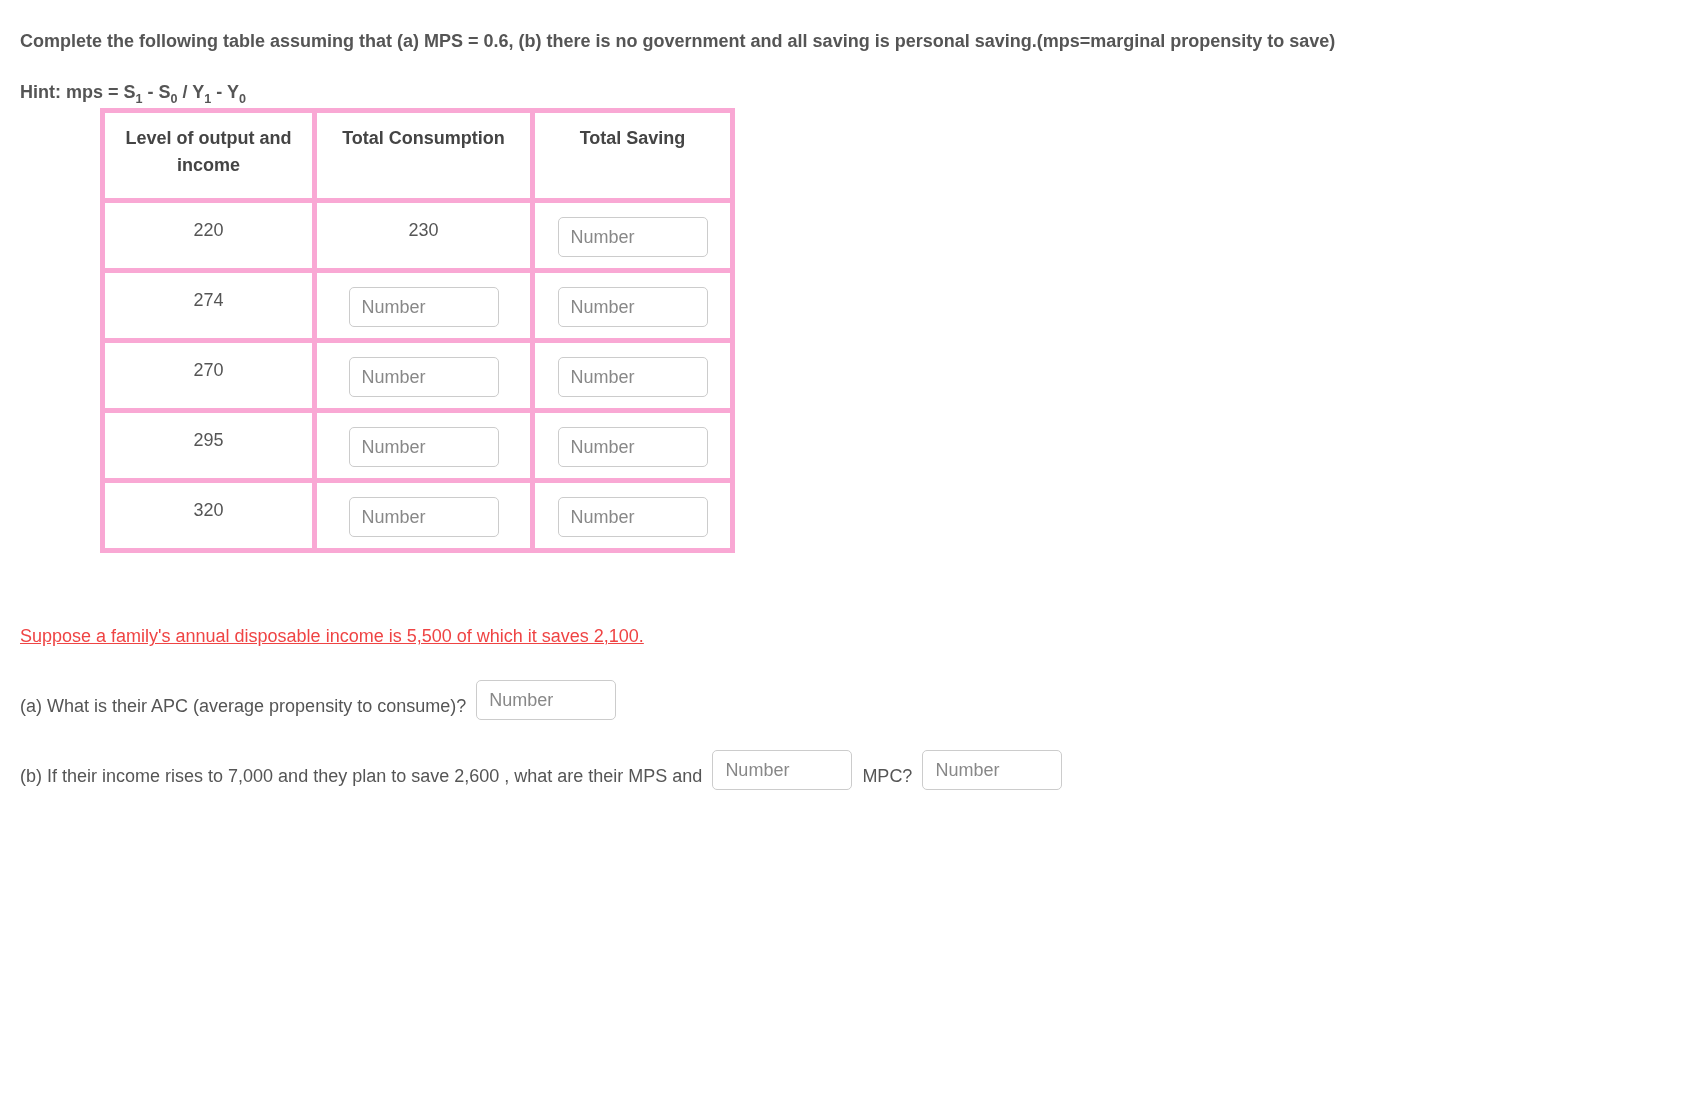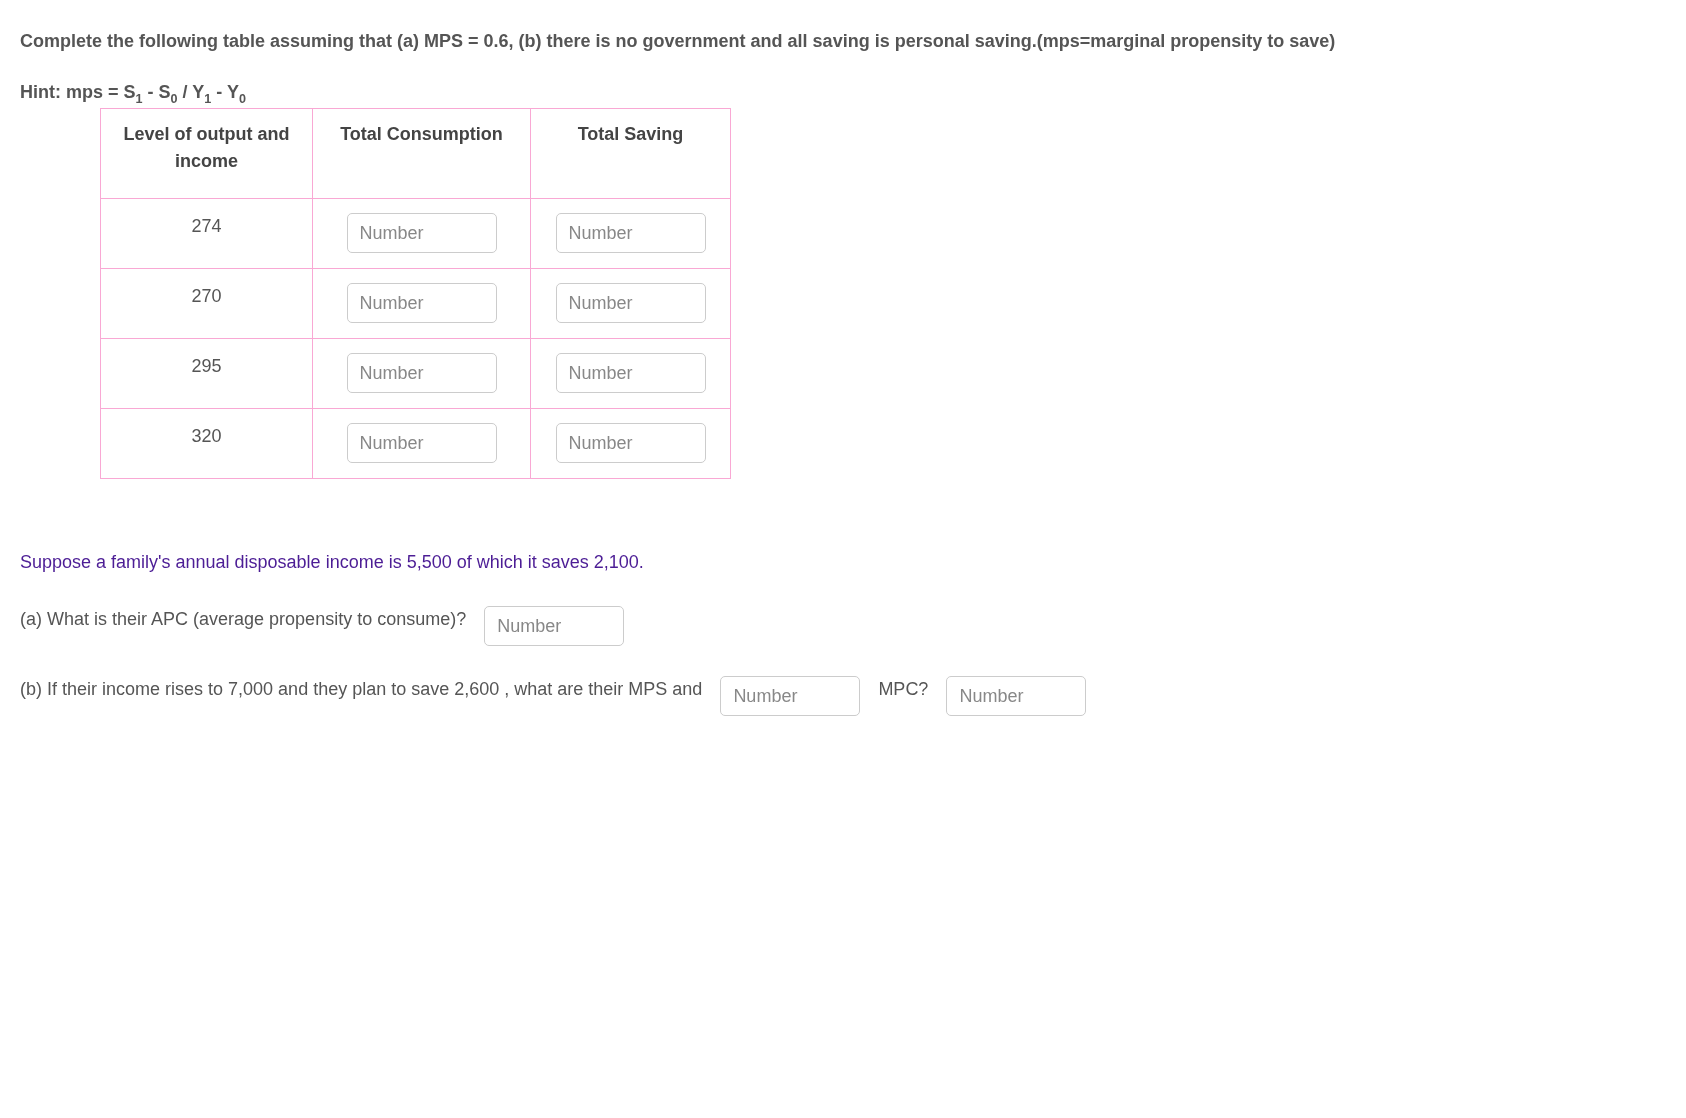--- a/index.html
+++ b/index.html
@@ -31,21 +31,21 @@
       vertical-align: sub;
     }
     .table-wrap {
       margin-left: 80px;
       margin-bottom: 70px;
     }
     table {
       border-collapse: collapse;
     }
     th, td {
-      border: 1px solid #f9a8d4;
+      border: 5px solid #f9a8d4;
       text-align: center;
       vertical-align: top;
       padding: 12px 10px;
     }
     th {
       font-weight: 700;
       color: #444;
       height: 90px;
       vertical-align: top;
       padding-top: 12px;
@@ -74,26 +74,27 @@
       color: #555;
       outline: none;
       background: #fff;
     }
     .number-input::placeholder {
       color: #888;
     }
     .q2-section {
       margin-bottom: 30px;
       font-size: 18px;
-      color: #4c1d95;
+      color: #ef4444;
+      text-decoration: underline;
     }
     .qa-row {
       display: flex;
-      align-items: flex-start;
-      gap: 18px;
+      align-items: flex-end;
+      gap: 10px;
       margin-bottom: 30px;
       flex-wrap: wrap;
       font-size: 18px;
       color: #555;
     }
     .qa-row .inline-input {
       width: 140px;
       height: 40px;
       border: 1px solid #ccc;
       border-radius: 5px;
@@ -119,20 +120,27 @@
 <div class="table-wrap">
   <table>
     <thead>
       <tr>
         <th class="col-1">Level of output and income</th>
         <th class="col-2">Total Consumption</th>
         <th class="col-3">Total Saving</th>
       </tr>
     </thead>
     <tbody>
+      <tr>
+        <td class="val-cell">220</td>
+        <td class="val-cell">230</td>
+        <td class="input-cell">
+          <input class="number-input" type="text" placeholder="Number" style="">
+        </td>
+      </tr>
       <tr>
         <td class="val-cell">274</td>
         <td class="input-cell">
           <input class="number-input" type="text" placeholder="Number" style="">
         </td>
         <td class="input-cell">
           <input class="number-input" type="text" placeholder="Number" style="">
         </td>
       </tr>
       <tr>

